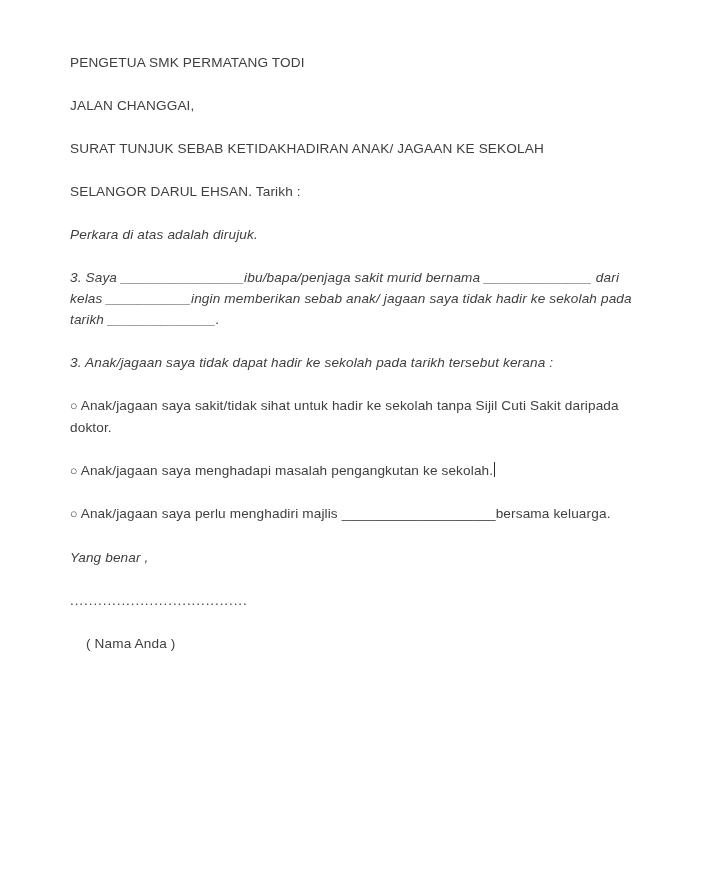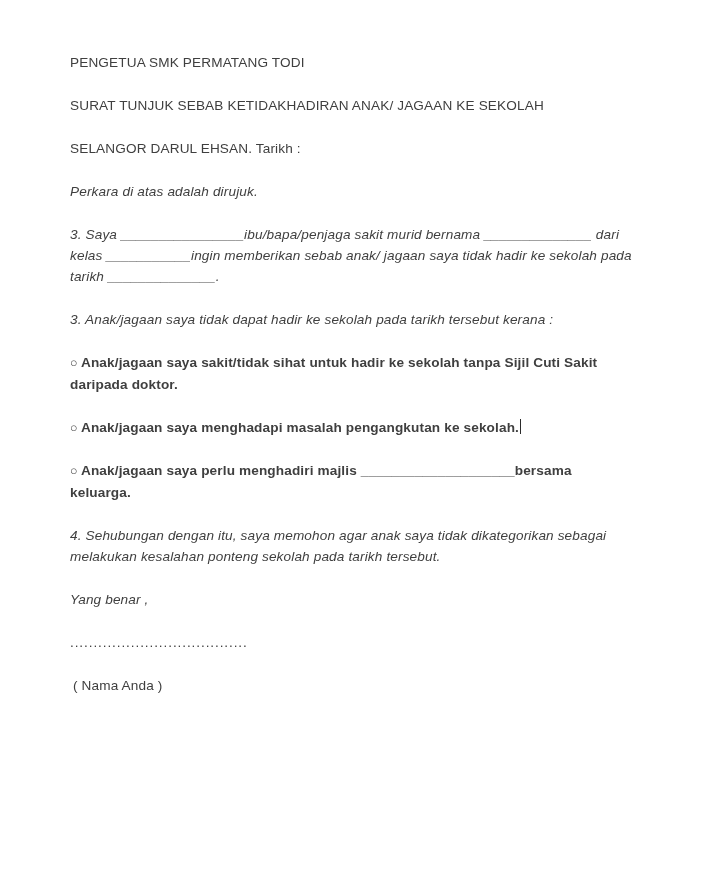--- a/index.html
+++ b/index.html
@@ -36,21 +36,20 @@
 
   .para {
     margin: 0 0 22px 0;
     max-width: 566px;
     font-style: italic;
   }
 
   .option {
     margin: 0 14px 22px 0;
     max-width: 552px;
-    font-weight: bold;
   }
 
   .bullet-glyph {
     font-size: 12.5px;
     vertical-align: 0.5px;
     letter-spacing: 0;
   }
 
   
   .blank {
@@ -68,47 +67,47 @@
   .caret {
     display: inline-block;
     width: 1px;
     height: 15px;
     background: #2b2b2b;
     vertical-align: -2px;
     margin-left: 1px;
   }
 
   .signature-name {
-    margin: 0 0 22px 3px;
+    margin: 0 0 22px 16px;
   }
 </style>
 </head>
 <body>
 
 <div class="page">
   <div class="doc-body">
 
     <div class="heading-line">PENGETUA SMK PERMATANG TODI</div>
+    <div class="heading-line">JALAN CHANGGAI,</div>
     <div class="heading-line">SURAT TUNJUK SEBAB KETIDAKHADIRAN ANAK/ JAGAAN KE SEKOLAH</div>
 
     <div class="heading-line">SELANGOR DARUL EHSAN. Tarikh :</div>
 
     <div class="para">Perkara di atas adalah dirujuk.</div>
 
     <div class="para"><span>3. Saya </span><span class="blank">________________</span><span>ibu/bapa/penjaga sakit murid bernama </span><span class="blank">______________</span><span> dari kelas </span><span class="blank">___________</span><span>ingin memberikan sebab anak/ jagaan saya tidak hadir ke sekolah pada tarikh </span><span class="blank">______________</span><span>.</span></div>
 
     <div class="para">3. Anak/jagaan saya tidak dapat hadir ke sekolah pada tarikh tersebut kerana :</div>
 
     <div class="option"><span class="bullet-glyph">○</span><span> Anak/jagaan saya sakit/tidak sihat untuk hadir ke sekolah tanpa Sijil Cuti Sakit daripada doktor.</span></div>
 
     <div class="option"><span class="bullet-glyph">○</span><span> Anak/jagaan saya menghadapi masalah pengangkutan ke sekolah.</span><span class="caret"></span></div>
 
     <div class="option"><span class="bullet-glyph">○</span><span> Anak/jagaan saya perlu menghadiri majlis </span><span class="blank">____________________</span><span>bersama keluarga.</span></div>
 
-    <div class="para">4. Sehubungan dengan itu, saya memohon agar anak saya tidak dikategorikan sebagai melakukan kesalahan ponteng sekolah pada tarikh tersebut.</div>
 
 
     <div class="para">Yang benar ,</div>
 
     <div class="dotline">......................................</div>
 
     <div class="signature-name">( Nama Anda )</div>
 
   </div>
 </div>

